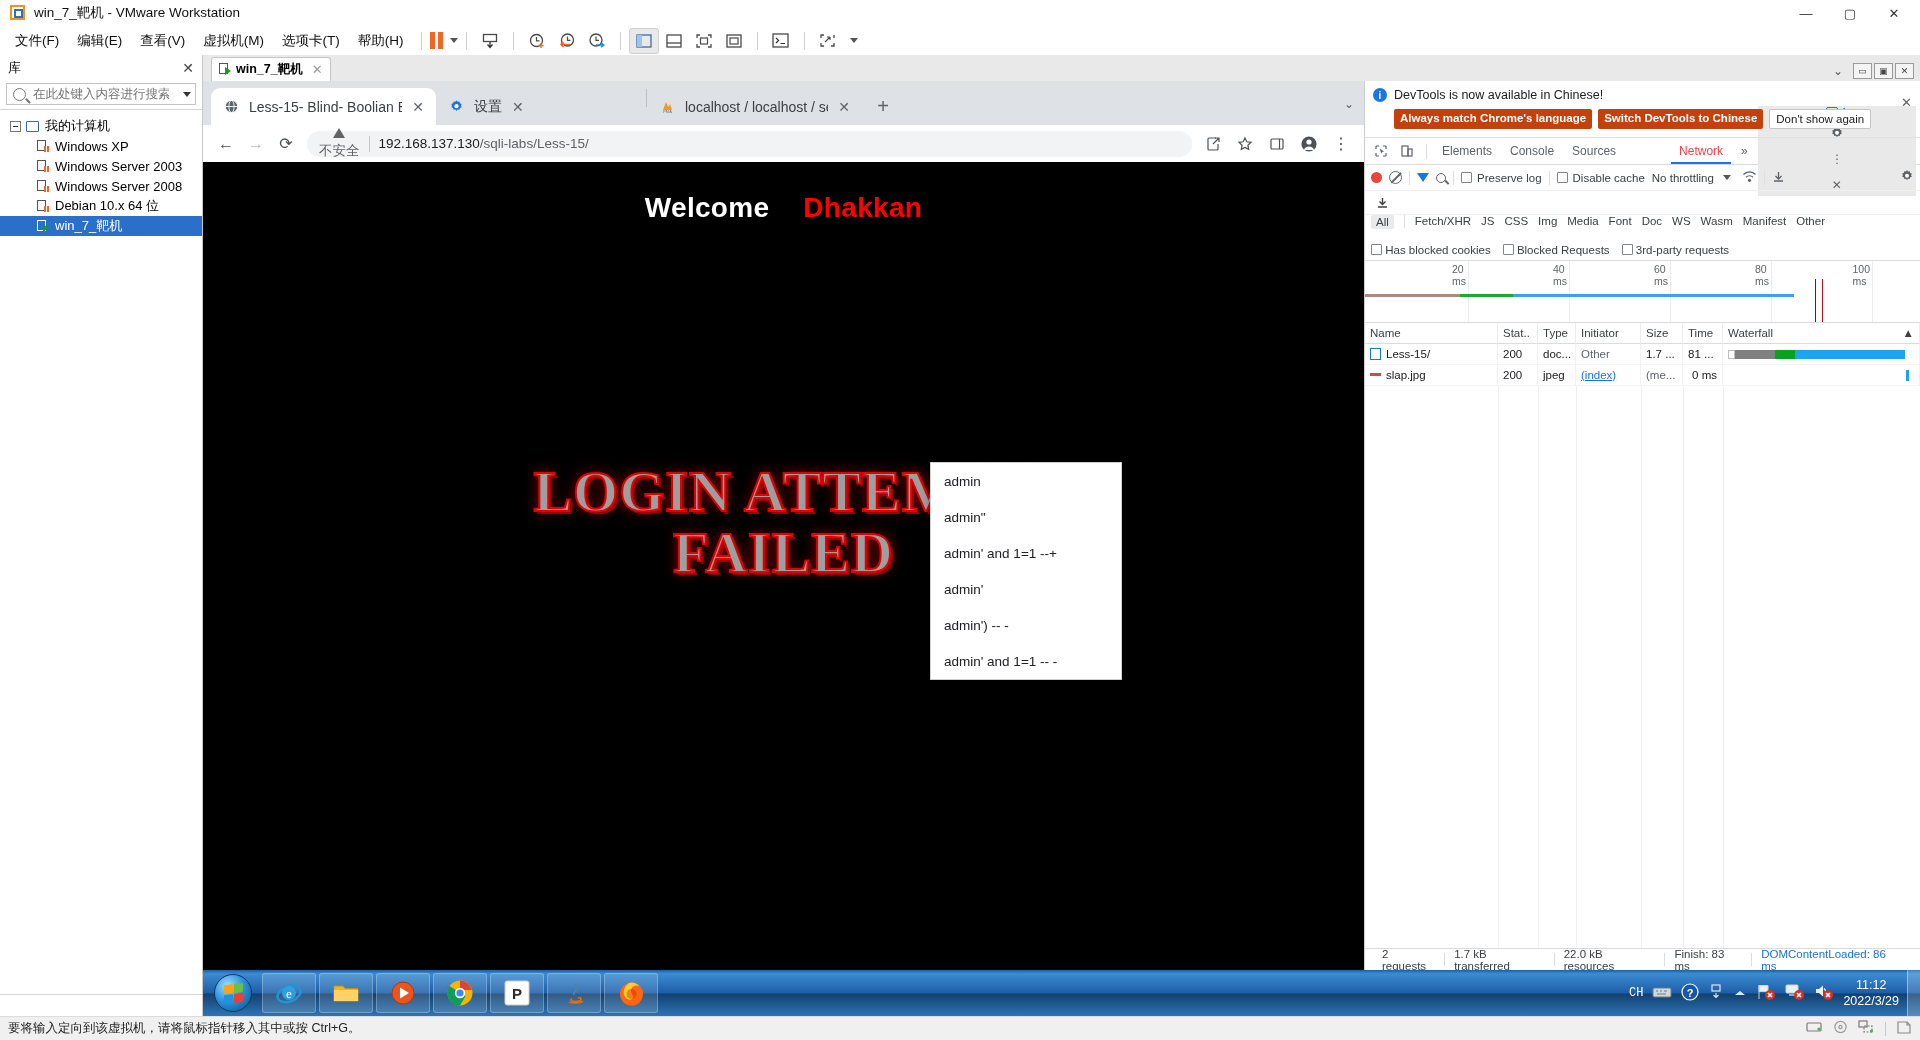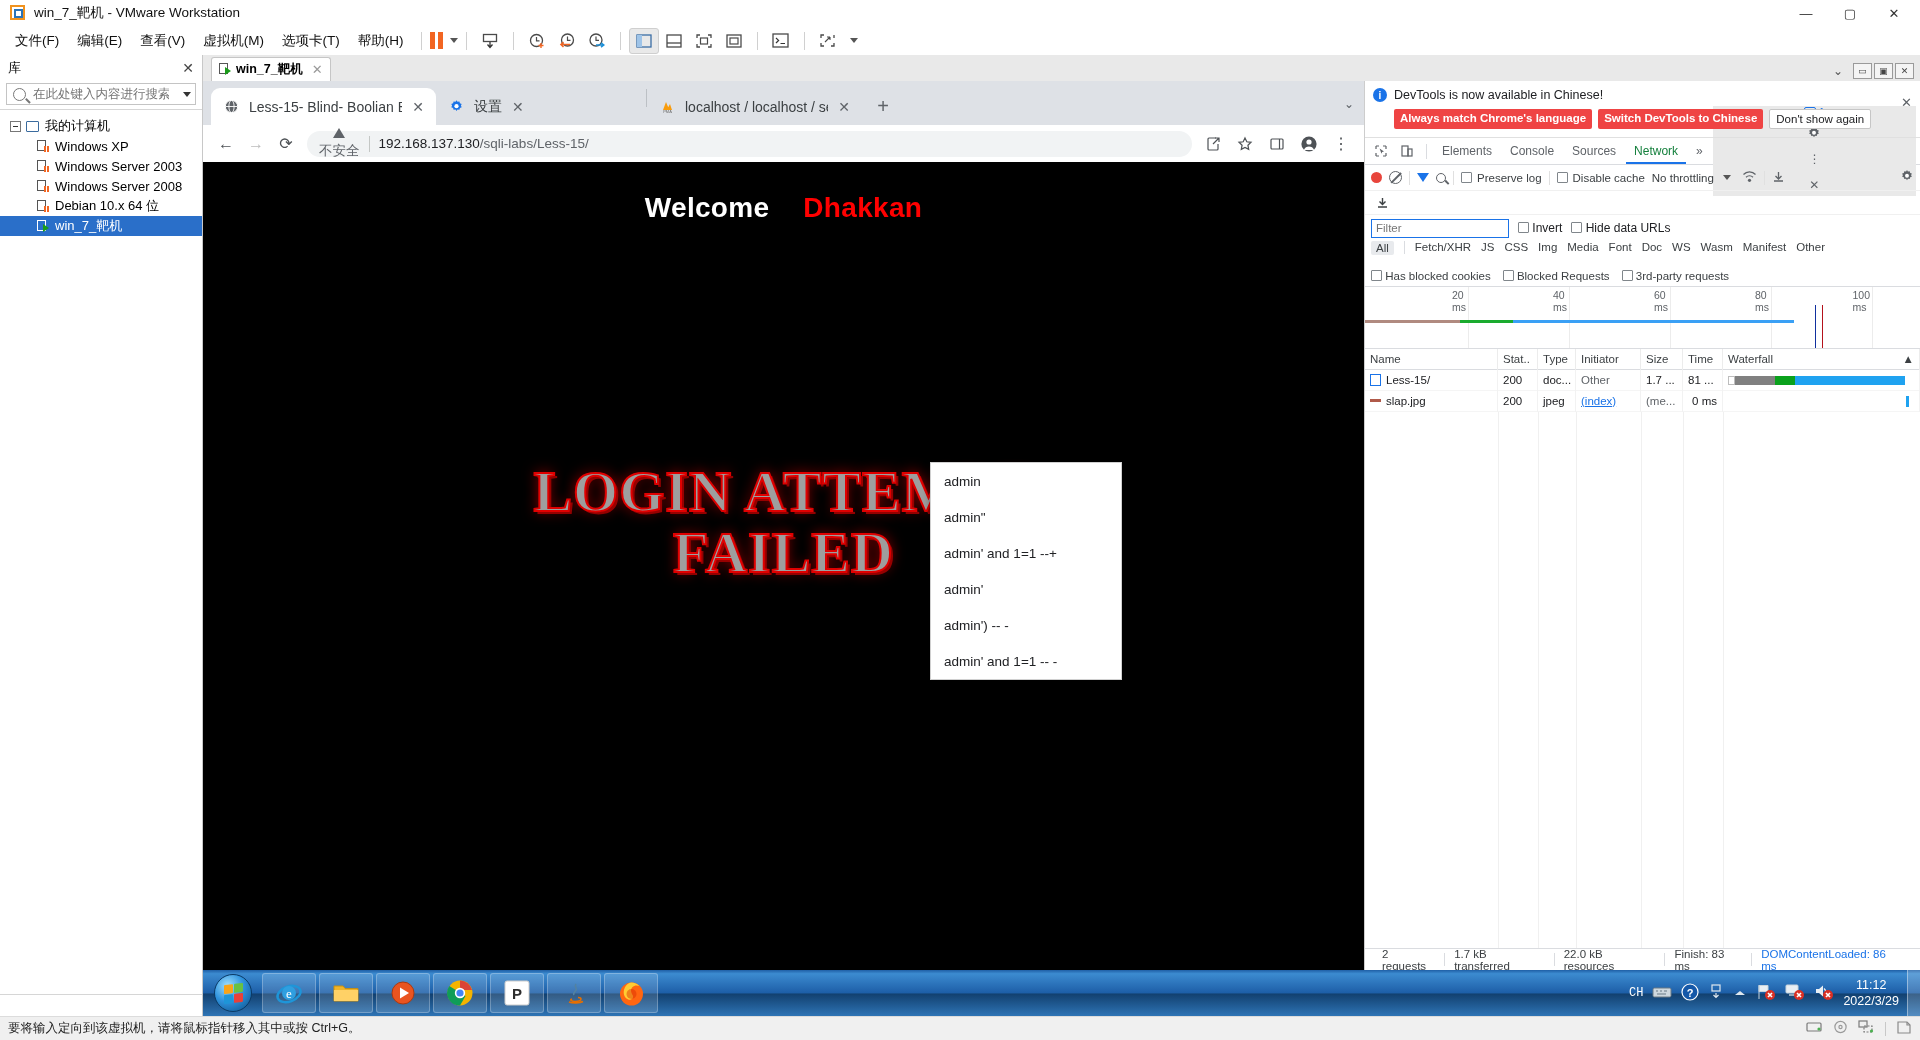--- a/index.html
+++ b/index.html
@@ -131,29 +131,29 @@
             text-shadow:3px 3px 0 rgba(170,0,0,.85), 0 0 14px rgba(255,0,0,.65); }
 
   
   .devtools { width:556px; flex:0 0 556px; background:#fff; border-left:1px solid #cdcdcd; display:flex; flex-direction:column;
               font-size:12px; color:#202124; }
   .dt-notice { display:flex; align-items:flex-start; padding:7px 8px 8px 8px; border-bottom:1px solid #e0e0e0; position:relative;}
   .dt-notice .info { width:14px;height:14px;border-radius:50%;background:#1a73e8;color:#fff;font-size:10px;
                      display:flex;align-items:center;justify-content:center; margin-right:7px; flex:0 0 14px; font-weight:bold;}
   .dt-notice .txt { font-size:12.5px; }
   .dt-notice .btns { display:flex; gap:6px; margin-top:7px; }
-  .dt-notice .bb { background:#ef4444; color:#fff; font-size:11.5px; font-weight:bold; padding:3px 6px; border-radius:2px;}
+  .dt-notice .bb { background:#c2410c; color:#fff; font-size:11.5px; font-weight:bold; padding:3px 6px; border-radius:2px;}
   .dt-notice .bg { background:#fff; color:#202124; font-size:11.5px; padding:3px 6px; border:1px solid #c6c6c6; border-radius:2px;}
   .dt-notice .cx { position:absolute; right:8px; top:14px; color:#5f6368; font-size:13px;}
 
   .dt-tabs { height:27px; display:flex; align-items:center; border-bottom:1px solid #dadce0; padding:0 4px; gap:2px;}
   .dt-tabs .ic { width:24px;height:22px;display:flex;align-items:center;justify-content:center;color:#5f6368;}
   .dt-tabs .sep { width:1px;height:15px;background:#dadce0;margin:0 5px;}
   .dt-tabs .t { padding:0 8px; height:26px; line-height:26px; font-size:12px; color:#5f6368;}
-  .dt-tabs .t.active { color:#15803d; border-bottom:2px solid #1a73e8; }
+  .dt-tabs .t.active { color:#ef4444; border-bottom:2px solid #1a73e8;margin-left:45px; }
   .dt-tabs .right { margin-left:auto; display:flex; align-items:center; gap:4px; }
   .badge { display:flex;align-items:center;gap:3px;color:#1a73e8;font-size:11px;}
   .badge .sp { width:12px;height:10px;border:1.4px solid #1a73e8;border-radius:2px;}
 
   .dt-toolbar { height:26px; display:flex; align-items:center; padding:0 6px; gap:7px; border-bottom:1px solid #f0f0f0;}
   .rec { width:11px;height:11px;border-radius:50%;background:#e8453c;}
   .clr { width:13px;height:13px;border:1.5px solid #5f6368;border-radius:50%;position:relative;}
   .clr:after{content:"";position:absolute;left:-1px;top:5px;width:14px;height:1.5px;background:#5f6368;transform:rotate(-45deg);}
   .funnel { width:0;height:0;border-left:6px solid transparent;border-right:6px solid transparent;border-top:9px solid #1a73e8;}
   .mag2 { width:10px;height:10px;border:1.5px solid #5f6368;border-radius:50%;position:relative;}
@@ -593,25 +593,20 @@
               </div>
 
               <div class="dt-row2">
                 <span class="ic" style="width:22px;height:20px;display:flex;align-items:center;justify-content:center;">
                   <svg width="13" height="13" viewBox="0 0 13 13">
                       <path d="M6.5 2v6M3.5 5.5l3 3 3-3M2 11h9" stroke="#3c4043" stroke-width="1.4" fill="none"></path>
                     </svg>
                 </span>
               </div>
 
-              <div class="dt-filter">
-                <input placeholder="Filter" style="">
-                <span class="lbl"><span class="cbx"></span> <span>Invert</span></span>
-                <span class="lbl"><span class="cbx"></span> <span>Hide data URLs</span></span>
-              </div>
 
               <div class="dt-types">
                 <span class="all">All</span>
                 <span class="vs"></span>
                 <span>Fetch/XHR</span>
                 <span>JS</span>
                 <span>CSS</span>
                 <span>Img</span>
                 <span>Media</span>
                 <span>Font</span>

